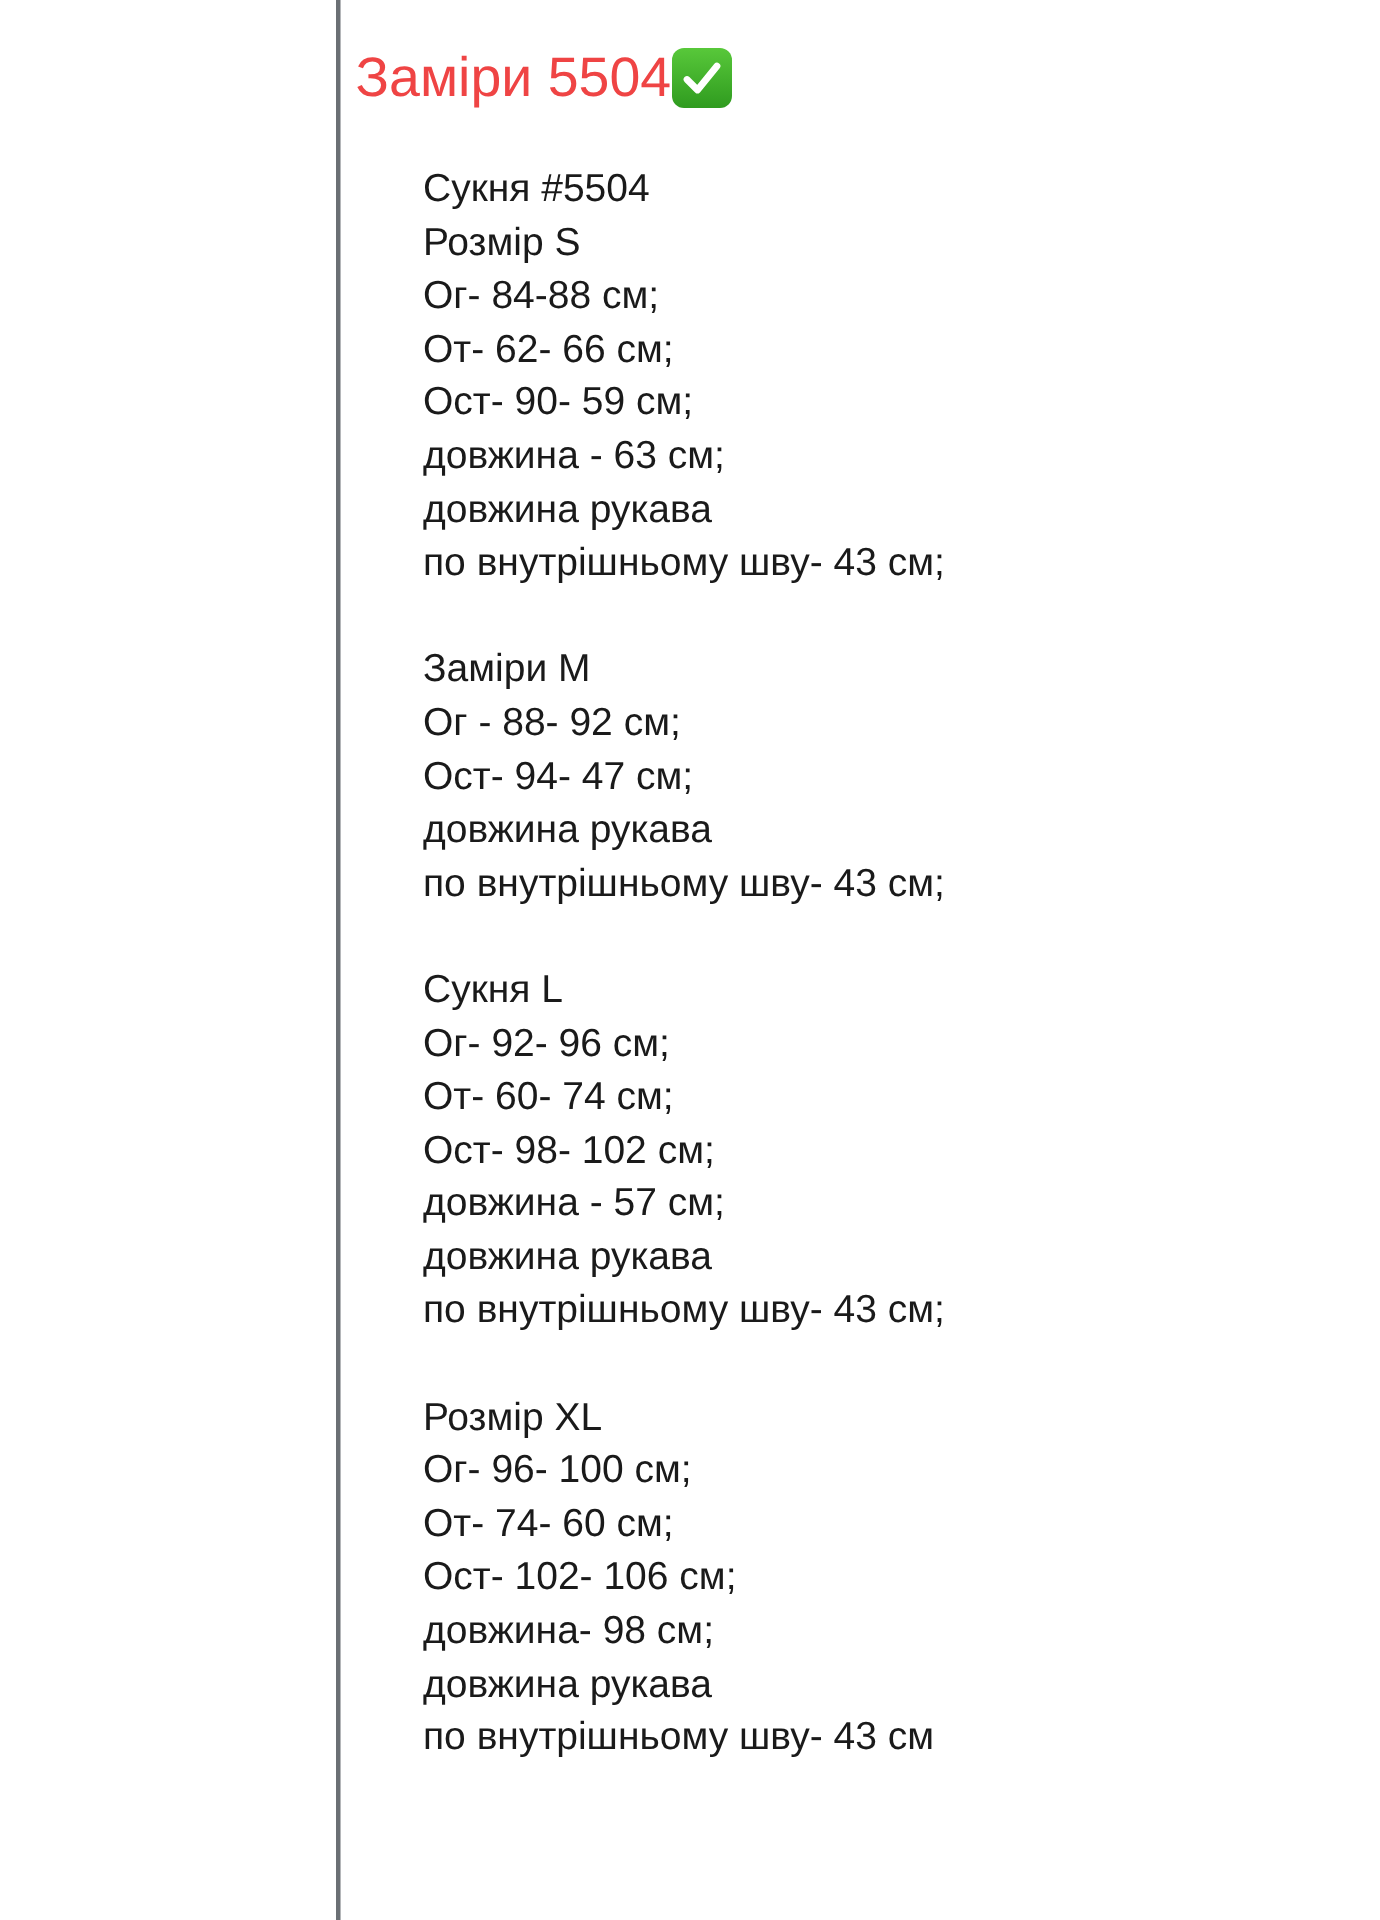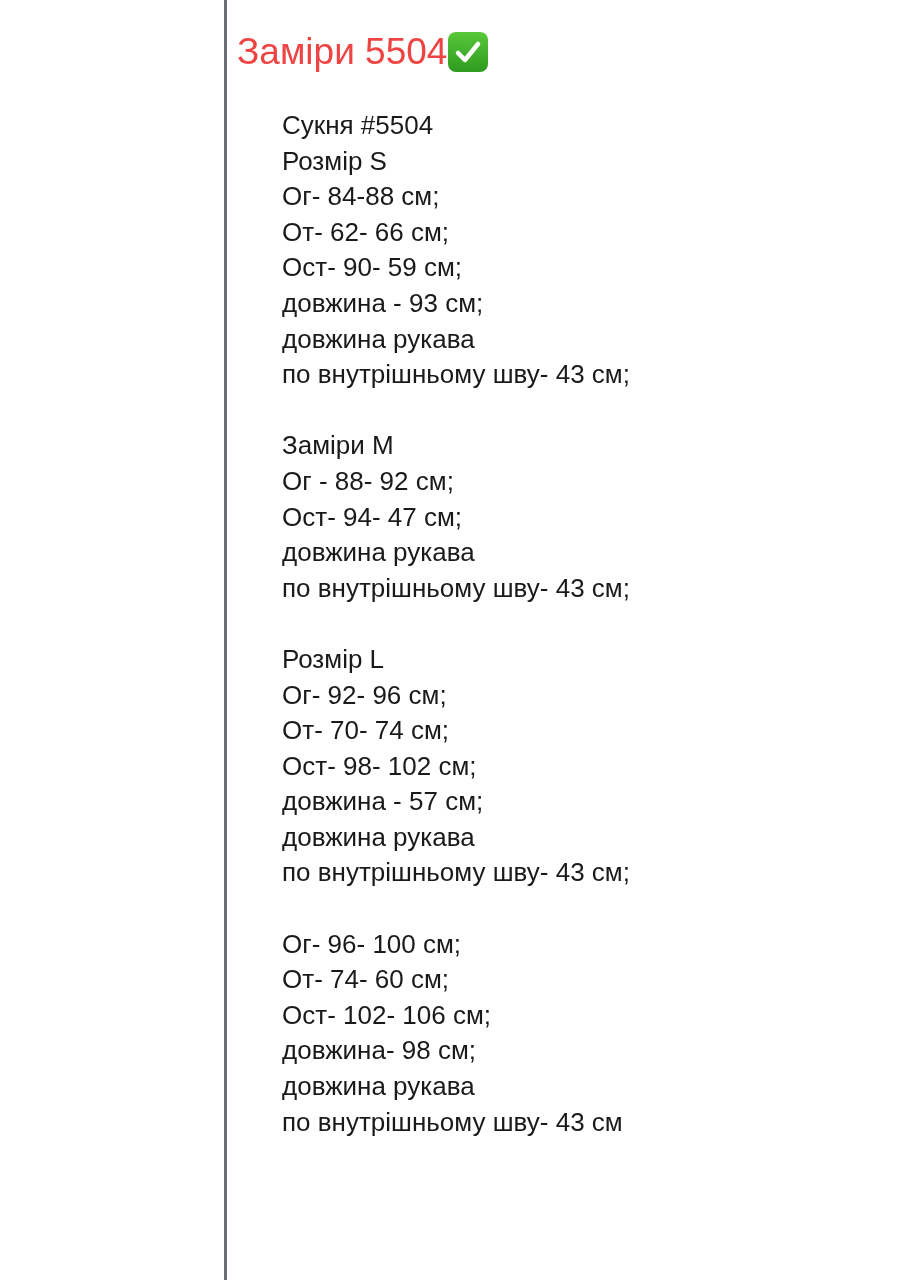--- a/index.html
+++ b/index.html
@@ -36,47 +36,48 @@
 </div>
 
 <div class="body">
   <div class="line">Сукня #5504</div>
 
   <div>
     <div class="line">Розмір S</div>
     <div class="line">Ог- 84-88 см;</div>
     <div class="line">От- 62- 66 см;</div>
     <div class="line">Ост- 90- 59 см;</div>
-    <div class="line">довжина - 93 см;</div>
+    <div class="line">довжина - 63 см;</div>
     <div class="line">довжина рукава</div>
     <div class="line">по внутрішньому шву- 43 см;</div>
   </div>
   <div class="gap"></div>
 
   <div>
     <div class="line">Заміри M</div>
     <div class="line">Ог - 88- 92 см;</div>
     <div class="line">Ост- 94- 47 см;</div>
     <div class="line">довжина рукава</div>
     <div class="line">по внутрішньому шву- 43 см;</div>
   </div>
   <div class="gap"></div>
 
   <div>
-    <div class="line">Розмір L</div>
+    <div class="line">Сукня L</div>
     <div class="line">Ог- 92- 96 см;</div>
-    <div class="line">От- 70- 74 см;</div>
+    <div class="line">От- 60- 74 см;</div>
     <div class="line">Ост- 98- 102 см;</div>
     <div class="line">довжина - 57 см;</div>
     <div class="line">довжина рукава</div>
     <div class="line">по внутрішньому шву- 43 см;</div>
   </div>
   <div class="gap"></div>
 
   <div>
+    <div class="line">Розмір XL</div>
     <div class="line">Ог- 96- 100 см;</div>
     <div class="line">От- 74- 60 см;</div>
     <div class="line">Ост- 102- 106 см;</div>
     <div class="line">довжина- 98 см;</div>
     <div class="line">довжина рукава</div>
     <div class="line">по внутрішньому шву- 43 см</div>
   </div>
 </div>
 
 </body></html>

